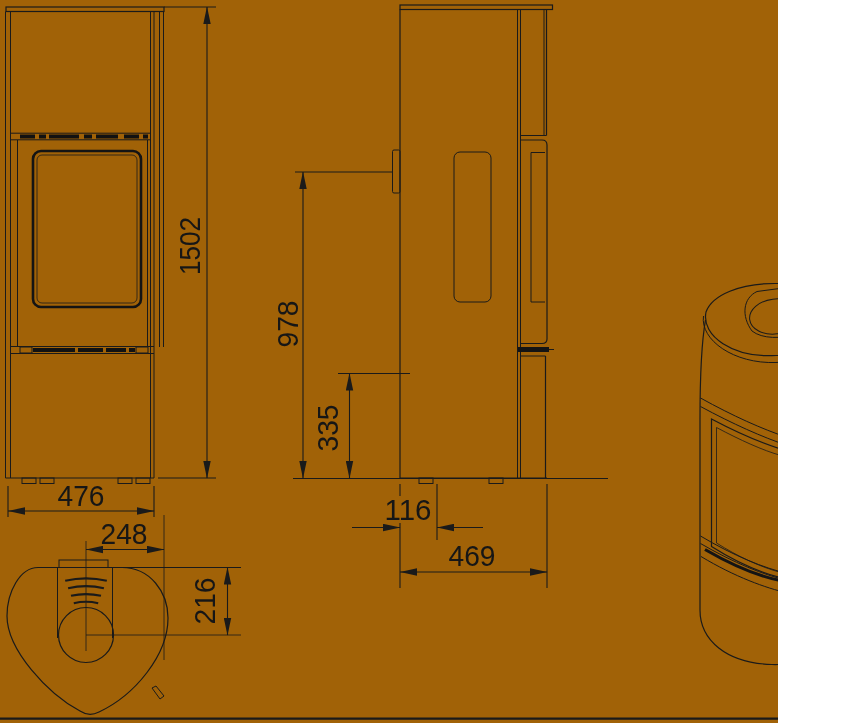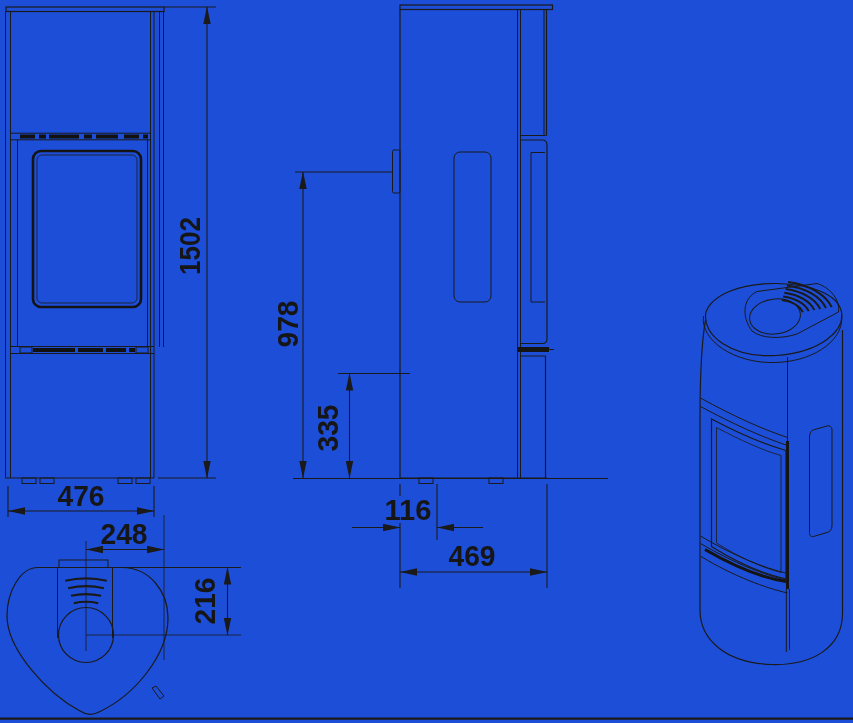--- a/index.html
+++ b/index.html
@@ -1,16 +1,16 @@
 <!DOCTYPE html>
 <html><head>
 <meta charset="utf-8">
 <style>
   html,body{margin:0;padding:0;background:#ffffff;}
-  .page{position:relative;width:853px;height:723px;background:#1d4ed8;overflow:hidden;font-weight:bold;}
+  .page{position:relative;width:778px;height:723px;background:#a16207;overflow:hidden;}
   svg{display:block;}
   svg text{
     font-family:"Liberation Sans", sans-serif;
     font-size:30px;
     fill:#161616;
     text-anchor:middle;
   }
   .ln{fill:none;stroke:#1a1a1a;stroke-width:1.2;stroke-linecap:butt;}
   .ln-thin{fill:none;stroke:#1a1a1a;stroke-width:0.8;}
   .ln-med{fill:none;stroke:#1a1a1a;stroke-width:1;}

